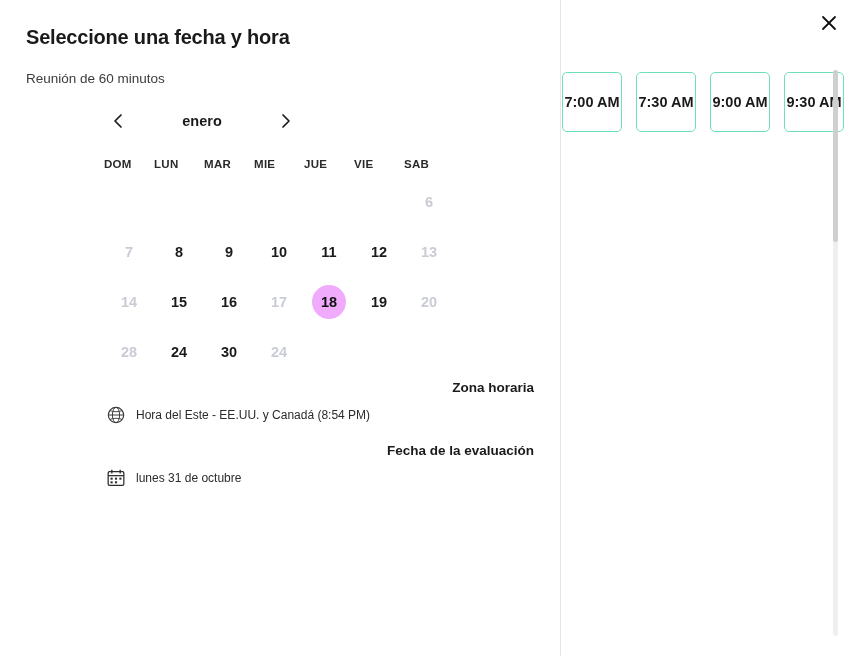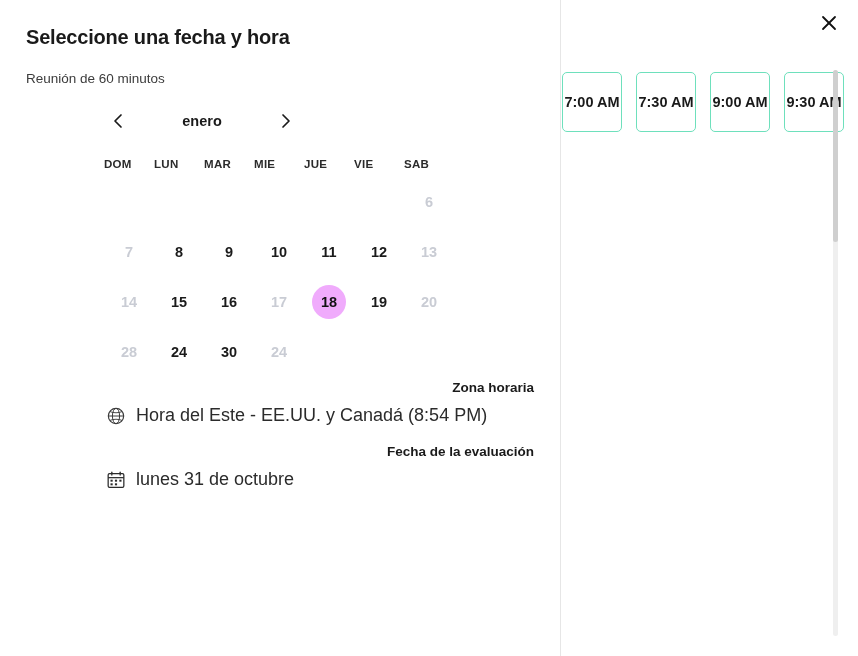--- a/index.html
+++ b/index.html
@@ -127,21 +127,21 @@
     color: #1a1a1a;
     margin: 0 0 10px 0;
   }
   .info-row {
     display: flex;
     align-items: center;
     gap: 10px;
     margin-bottom: 18px;
   }
   .info-text {
-    font-size: 18px;
+    font-size: 12px;
     color: #2b2b2b;
   }
   .info-icon { width: 20px; height: 20px; display: block; }
 
   
   .right-pane {
     position: absolute;
     left: 562px; top: 0;
     width: 296px; height: 656px;
     overflow: hidden;

